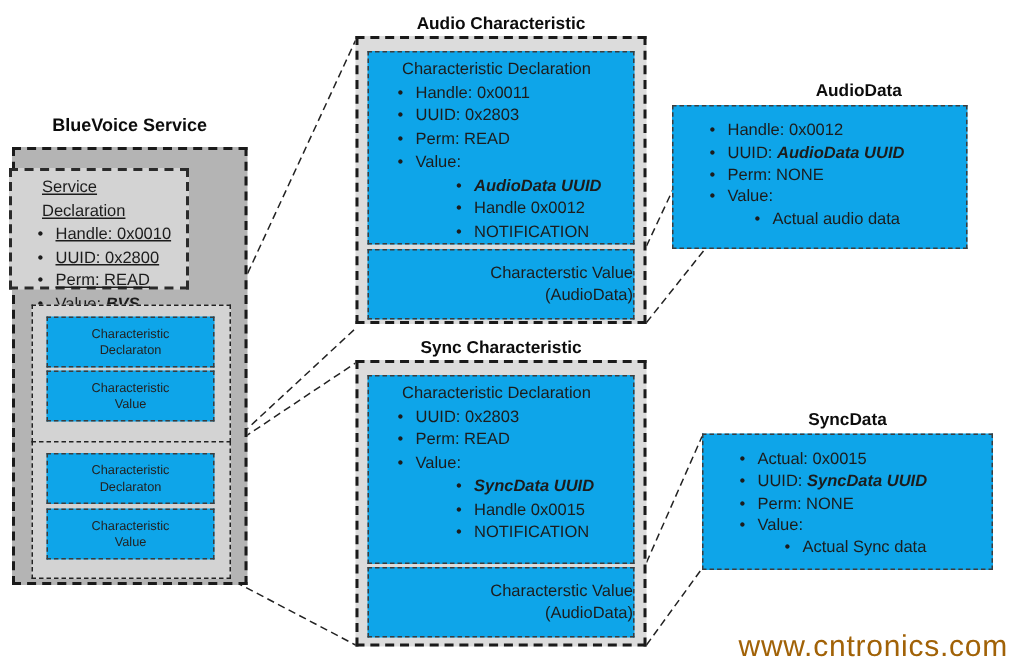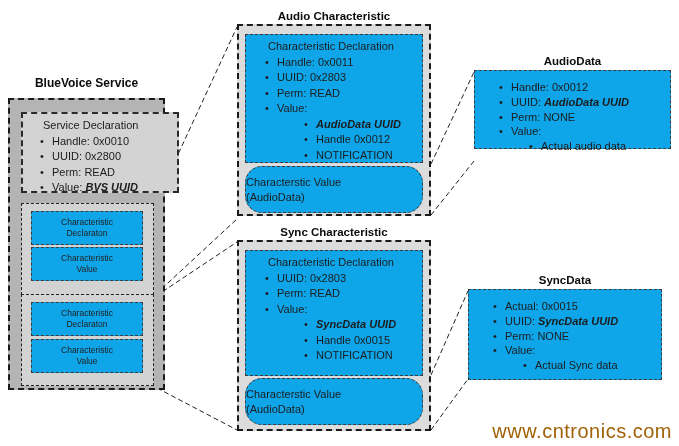--- a/index.html
+++ b/index.html
@@ -15,21 +15,21 @@
   .fill-mid-gray  { background:#d3d3d3; }
   .fill-box-outer { background:#dcdcdc; }
   .fill-light     { background:#0ea5e9; }
   .bullets { font-size:11px; line-height:15.5px; }
   .heading { margin-left:5px; }
   .bullet { position:relative; padding-left:14px; }
   .bullet::before { content:"\2022"; position:absolute; left:2px; }
   .sub { margin-left:39px; }
   .sub2 { margin-left:30px; }
   .emph { font-weight:bold; font-style:italic; }
-  .center2 { text-align:left; font-size:11px; line-height:15px;border-radius:17px; }
+  .center2 { text-align:right; font-size:11px; line-height:15px; }
   .minibox { text-align:center; font-size:8.5px; line-height:11px; padding-top:5px; color:#222; }
   #watermark { position:absolute; right:7px; bottom:3px; font-size:20px; letter-spacing:0.5px; }
   svg.lines { position:absolute; left:0; top:0; pointer-events:none; }
 </style>
 </head>
 <body>
 
 <div id="canvas">
 
   <svg class="lines" width="679" height="446" viewBox="0 0 679 446">
@@ -42,21 +42,21 @@
       <path d="M431,215 L474,161"></path>
       <path d="M431,375 L468,291"></path>
       <path d="M431,430 L468,379"></path>
     </g>
   </svg>
 
   <div class="title" style="left:8px; top:76px; width:157px; font-size:12px;">BlueVoice Service</div>
 
   <div class="abs outer2 fill-outer-left" style="left:8px; top:98px; width:157px; height:292px;"></div>
 
-  <div class="abs inner1 fill-mid-gray bullets" style="left:21px; top:112px; width:158px; height:81px; padding:4px 2px 0 15px; border-width:2px; border-color:#2a2a2a;">
+  <div class="abs inner1 fill-mid-gray bullets" style="left:6px; top:112px; width:120px; height:81px; padding:4px 2px 0 15px; border-width:2px; border-color:#2a2a2a;text-decoration:underline;">
     <div class="heading">Service Declaration</div>
     <div class="bullet"><span>Handle: 0x0010</span></div>
     <div class="bullet"><span>UUID: 0x2800</span></div>
     <div class="bullet"><span>Perm: READ</span></div>
     <div class="bullet"><span>Value: </span><span class="emph">BVS UUID</span></div>
   </div>
 
   <div class="abs inner1 fill-mid-gray" style="left:21px; top:203px; width:133px; height:92px; border-color:#222;"></div>
   <div class="abs inner1 fill-light minibox" style="left:31px; top:211px; width:112px; height:34px;">
     <div>Characteristic</div>
@@ -111,21 +111,21 @@
     <div class="bullet sub"><span>NOTIFICATION</span></div>
   </div>
 
   <div class="abs inner1 fill-light center2" style="left:245px; top:378px; width:178px; height:47px; padding-top:8px;">
     <div>Characterstic Value</div>
     <div>(AudioData)</div>
   </div>
 
   <div class="title" style="left:474px; top:55px; width:197px;">AudioData</div>
 
-  <div class="abs inner1 fill-light bullets" style="left:474px; top:70px; width:197px; height:79px; padding:9px 2px 0 22px; line-height:14.8px;">
+  <div class="abs inner1 fill-light bullets" style="left:448px; top:70px; width:197px; height:96px; padding:9px 2px 0 22px; line-height:14.8px;">
     <div class="bullet"><span>Handle: 0x0012</span></div>
     <div class="bullet"><span>UUID: </span><span class="emph">AudioData UUID</span></div>
     <div class="bullet"><span>Perm: NONE</span></div>
     <div class="bullet"><span>Value:</span></div>
     <div class="bullet sub2"><span>Actual audio data</span></div>
   </div>
 
   <div class="title" style="left:468px; top:274px; width:194px;">SyncData</div>
 
   <div class="abs inner1 fill-light bullets" style="left:468px; top:289px; width:194px; height:91px; padding:9px 2px 0 22px; line-height:14.8px;">

